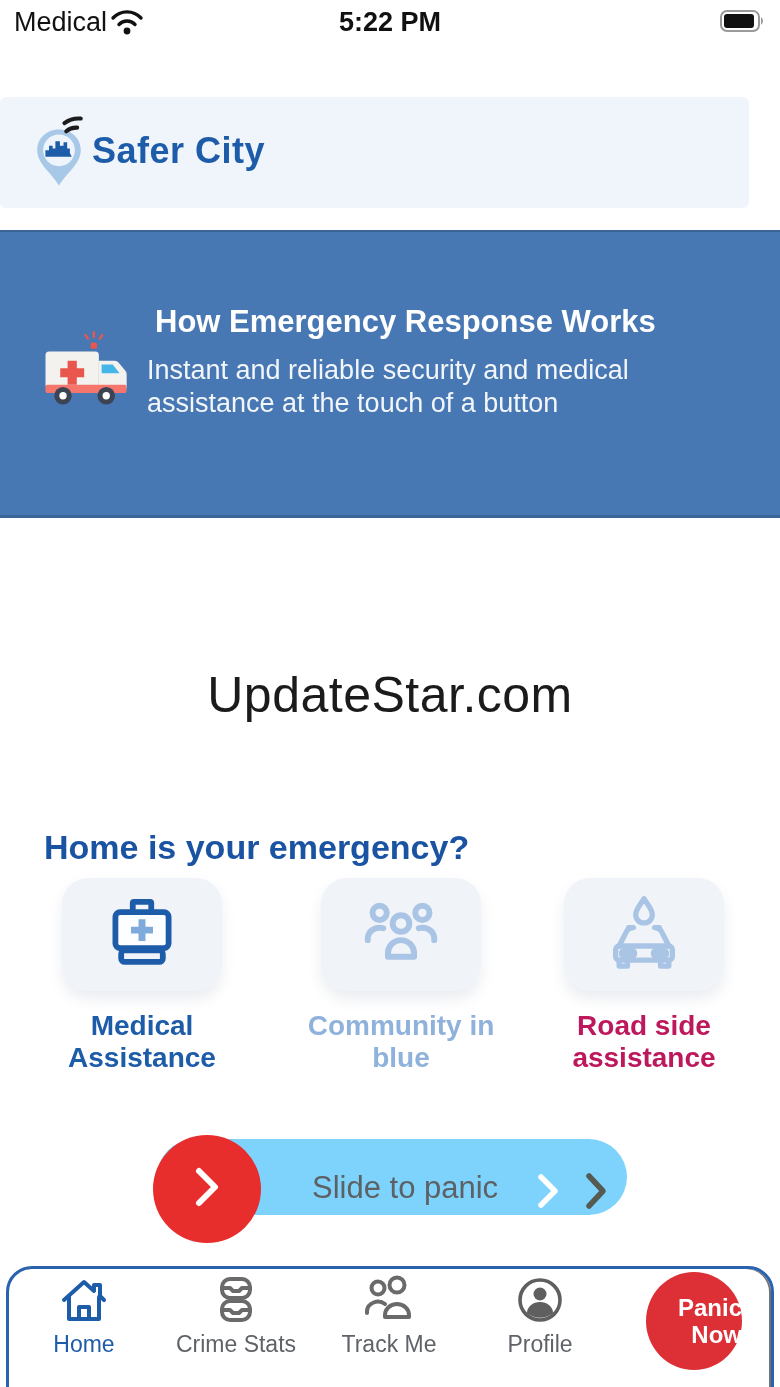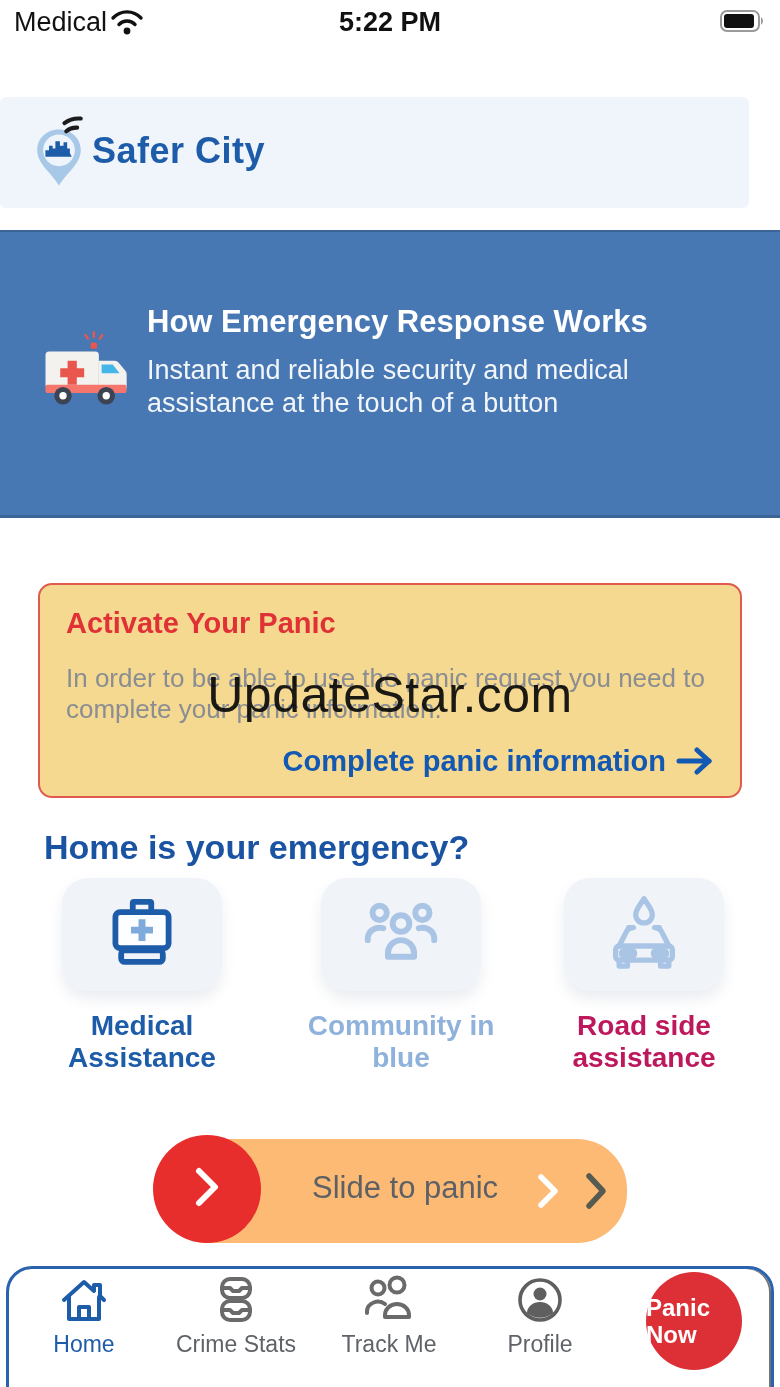--- a/index.html
+++ b/index.html
@@ -14,56 +14,56 @@
   .battery{position:absolute;right:14px;top:10px;}
 
   
   .header{position:absolute;top:97px;left:0;width:749px;height:111px;background:#f0f4fb;border-radius:6px;}
   .logo{position:absolute;left:30px;top:18px;}
   .appname{position:absolute;left:92px;top:33px;font-size:36px;font-weight:700;color:#1d5ca8;letter-spacing:.5px;}
 
   
   .banner{position:absolute;top:230px;left:0;width:780px;height:288px;background:#4878b3;border-top:2px solid #3c6597;border-bottom:3px solid #3c6597;}
   .banner .amb{position:absolute;left:40px;top:95px;}
-  .banner-title{position:absolute;left:147px;top:72px;width:600px;font-size:31px;font-weight:700;color:#fff;}
+  .banner-title{position:absolute;left:155px;top:72px;width:600px;font-size:31px;font-weight:700;color:#fff;}
   .banner-sub{position:absolute;left:147px;top:122px;width:530px;font-size:27px;color:#f2f5f9;line-height:33px;}
 
   
   .alert{position:absolute;top:583px;left:38px;width:704px;height:215px;background:#f5d990;border:2px solid #e15a4e;border-radius:14px;}
   .alert-title{position:absolute;left:26px;top:22px;font-size:29px;font-weight:700;color:#e03236;}
   .alert-body{position:absolute;left:26px;top:78px;width:655px;font-size:26px;color:#8a8d92;line-height:31px;}
   .alert-link{position:absolute;right:74px;top:160px;font-size:29px;font-weight:700;color:#1359b3;cursor:pointer;}
   .alert-arrow{position:absolute;right:26px;top:161px;}
 
   
   .watermark{position:absolute;top:666px;left:0;width:780px;text-align:center;font-size:50px;color:rgba(10,10,10,.93);letter-spacing:.5px;pointer-events:none;}
 
   
   .em-heading{position:absolute;top:828px;left:44px;font-size:34px;font-weight:700;color:#1b53a3;}
   .em-card{position:absolute;top:878px;width:160px;height:113px;background:#f0f4f9;border-radius:26px;box-shadow:0 8px 14px rgba(60,80,120,.10);display:flex;align-items:center;justify-content:center;cursor:pointer;}
   .em-card.c1{left:62px;} .em-card.c2{left:321px;} .em-card.c3{left:564px;}
   .em-label{position:absolute;top:1010px;width:220px;text-align:center;font-size:28px;font-weight:700;line-height:32px;}
   .em-label.l1{left:32px;color:#1d5ca8;} .em-label.l2{left:291px;color:#8fb2dc;} .em-label.l3{left:534px;color:#be185d;}
 
   
-  .slider{position:absolute;top:1139px;left:157px;width:470px;height:104px;background:#fdba74;border-radius:50px;}
+  .slider{position:absolute;top:1139px;left:157px;width:470px;height:76px;background:#7dd3fc;border-radius:50px;}
   .slider-handle{position:absolute;left:-4px;top:-4px;width:108px;height:108px;border-radius:50%;background:#e82d2d;display:flex;align-items:center;justify-content:center;cursor:grab;}
   .slider-label{position:absolute;left:155px;top:31px;font-size:31px;color:#5d6165;}
   .chev-w{position:absolute;left:378px;top:34px;}
   .chev-d{position:absolute;left:425px;top:33px;}
 
   
   .tabbar{position:absolute;top:1263px;left:0;width:780px;height:124px;background:#fff;}
   .tab-outline{position:absolute;top:3px;left:6px;width:768px;height:150px;border:3px solid #2a63ad;border-radius:26px;box-shadow:-2px 0 0 rgba(0,0,0,.55) inset;}
   .tab-item{position:absolute;top:12px;width:140px;text-align:center;cursor:pointer;}
   .tab-item .ticon{display:inline-block;height:50px;}
   .tab-label{font-size:23px;color:#5f6368;margin-top:2px;}
   .tab-item.active .tab-label{color:#1d5ca8;}
   .t1{left:14px;} .t2{left:166px;} .t3{left:319px;} .t4{left:470px;}
-  .panic-now{position:absolute;left:646px;top:9px;width:96px;height:98px;border-radius:50%;background:#dc2f36;color:#fff;display:flex;align-items:center;justify-content:center;text-align:left;font-size:24px;font-weight:700;line-height:27px;cursor:pointer;}
+  .panic-now{position:absolute;left:646px;top:9px;width:96px;height:98px;border-radius:50%;background:#dc2f36;color:#fff;display:flex;align-items:center;justify-content:center;text-align:right;font-size:24px;font-weight:700;line-height:27px;cursor:pointer;}
 </style>
 </head>
 <body>
 
 <div id="phone">
 
   <div class="statusbar">
     <span class="carrier">Medical</span>
     <span class="wifi">
       <svg width="34" height="28" viewBox="0 0 34 28">
@@ -118,33 +118,20 @@
             <circle cx="25" cy="74" r="4" fill="#fff"></circle>
           <circle cx="72" cy="74" r="9.5" fill="#3c4454"></circle>
             <circle cx="72" cy="74" r="4" fill="#fff"></circle>
         </g>
       </svg>
     </span>
     <div class="banner-title">How Emergency Response Works</div>
     <div class="banner-sub">Instant and reliable security and medical assistance at the touch of a button</div>
   </div>
 
-  <div class="alert">
-    <div class="alert-title">Activate Your Panic</div>
-    <div class="alert-body">In order to be able to use the panic request you need to complete your panic information.</div>
-    <div class="alert-link">Complete panic information</div>
-    <span class="alert-arrow">
-      <svg width="38" height="30" viewBox="0 0 38 30">
-          <g fill="none" stroke="#1359b3" stroke-width="5" stroke-linecap="round" stroke-linejoin="round">
-            <path d="M3 15 H33"></path>
-            <path d="M21 4 L33 15 L21 26"></path>
-          </g>
-        </svg>
-    </span>
-  </div>
 
   <div class="watermark">UpdateStar.com</div>
 
   <div class="em-heading">Home is your emergency?</div>
 
   <div class="em-card c1">
     <span>
       <svg width="74" height="74" viewBox="0 0 64 64">
         <g fill="none" stroke="#1d5ca8" stroke-width="5" stroke-linejoin="round">
           <rect x="24" y="5" width="16" height="11" rx="1"></rect>

